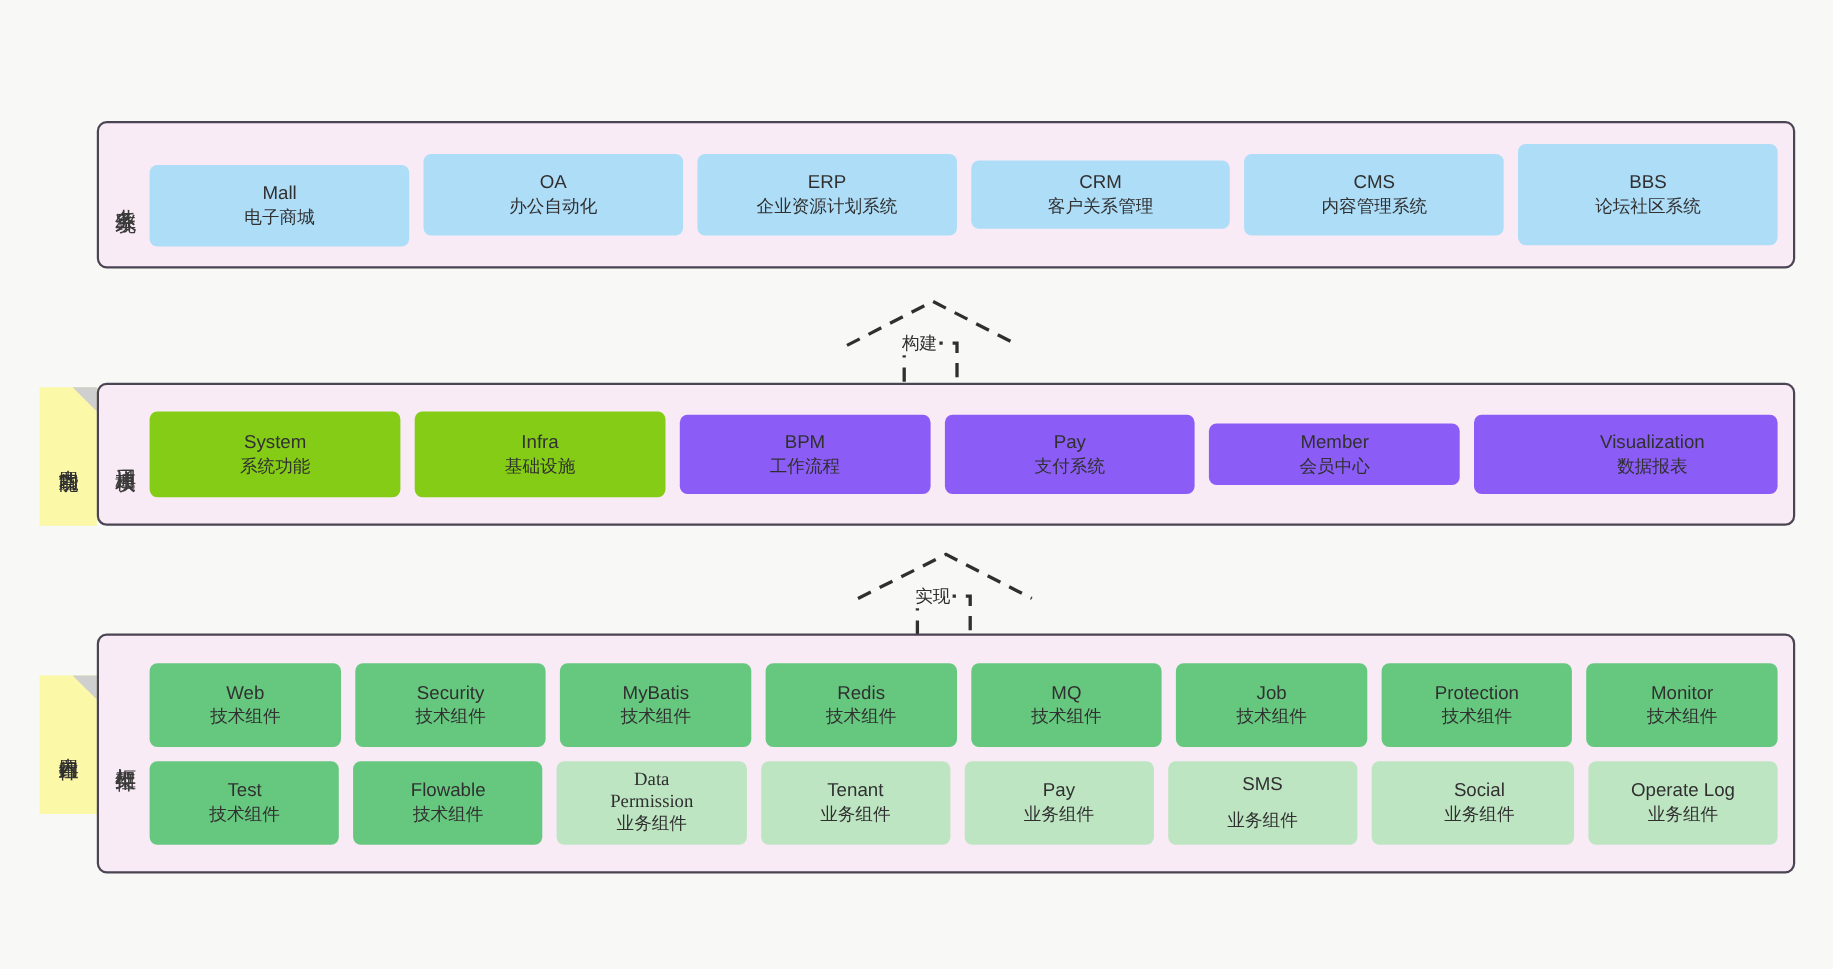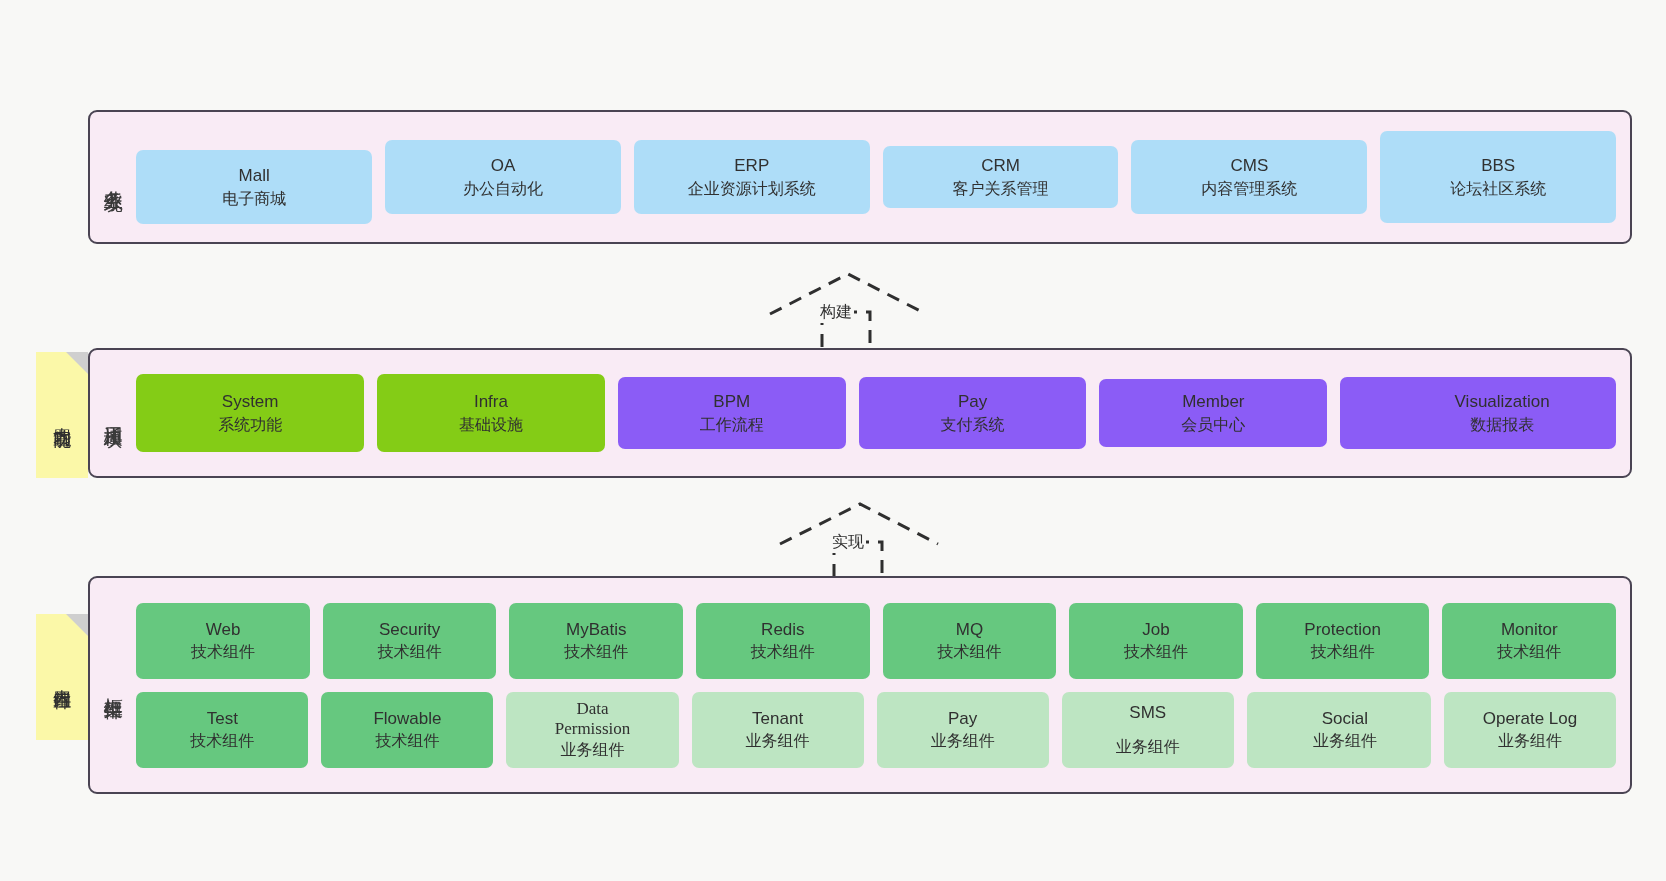--- a/index.html
+++ b/index.html
@@ -185,21 +185,21 @@
         <span class="ln2">基础设施</span>
       </div>
       <div class="box pink" style="height:72px;">
         <span>BPM</span>
         <span class="ln2">工作流程</span>
       </div>
       <div class="box pink" style="height:72px;">
         <span>Pay</span>
         <span class="ln2">支付系统</span>
       </div>
-      <div class="box pink" style="height:68px;">
+      <div class="box pink" style="height:56px;">
         <span>Member</span>
         <span class="ln2">会员中心</span>
       </div>
       <div class="box pink" style="height:72px;padding-left:48px;">
         <span>Visualization</span>
         <span class="ln2">数据报表</span>
       </div>
 
     </div>
   </div>

